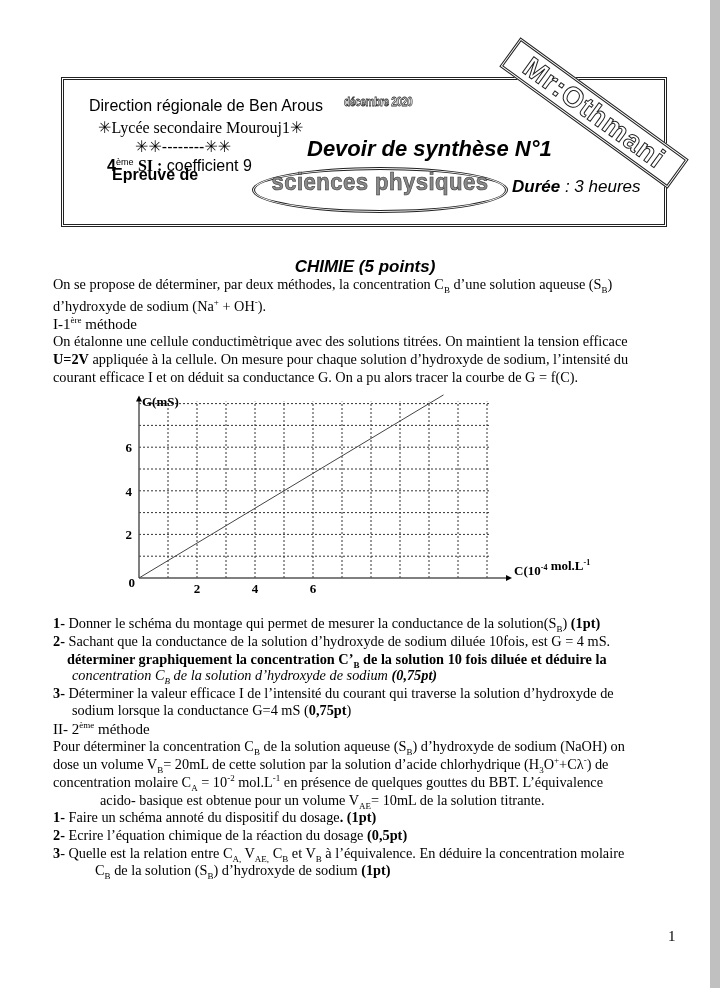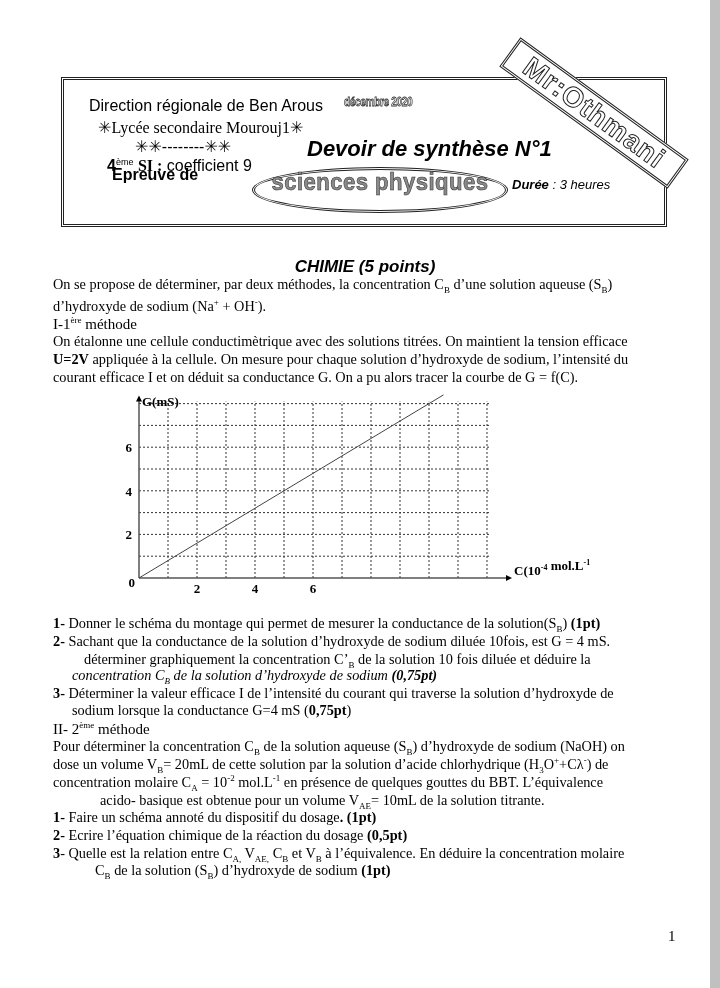--- a/index.html
+++ b/index.html
@@ -14,21 +14,21 @@
                 font-size: 13px; font-weight: bold; color: #fff; -webkit-text-stroke: 0.8px #333;
                 transform: scaleX(0.78); transform-origin: left; letter-spacing: -0.5px; }
   .title-devoir { position: absolute; left: 307px; top: 136px; font-family: "Liberation Sans", sans-serif;
                   font-size: 22px; font-weight: bold; font-style: italic; }
   .ellipse { position: absolute; left: 252px; top: 167px; width: 256px; height: 46px; border: 3px double #222;
              border-radius: 50%; box-sizing: border-box; }
   .sci-title { position: absolute; left: 262px; top: 168px; width: 236px; text-align: center;
                font-family: "Liberation Sans", sans-serif; font-weight: bold; font-size: 24px; color: #8a8a8a;
                -webkit-text-stroke: 0.6px #333; letter-spacing: 0.5px; transform: scaleX(0.92); }
   .duree { position: absolute; left: 512px; top: 177px; font-family: "Liberation Sans", sans-serif;
-           font-size: 13px; font-style: italic; }
+           font-size: 17px; font-style: italic; }
   .stamp { position: absolute; left: 490px; top: 95px; width: 208px; height: 36px; border: 3px double #222;
            background: #fff; transform: rotate(36deg); transform-origin: center;
            box-sizing: border-box; display: flex; align-items: center; justify-content: center; }
   .stamp span { font-family: "Liberation Sans", sans-serif; font-weight: bold; font-size: 28px;
                 color: #fff; -webkit-text-stroke: 1px #222; letter-spacing: 1px; }
   .chem-title { position: absolute; left: 0; width: 730px; top: 257px; text-align: center;
                 font-family: "Liberation Sans", sans-serif; font-weight: bold; font-style: italic; font-size: 17px; }
   .line { position: absolute; left: 53px; font-size: 14.3px; white-space: nowrap; line-height: 18px; }
   .b { font-weight: normal; }
   sub, sup { font-size: 9px; line-height: 0; }
@@ -110,21 +110,21 @@
     <text x="32" y="17.599999999999994" class="gtxt">G(mS)</text>
     <text x="404" y="187" class="gtxt"><tspan dy="0">C(10</tspan><tspan font-size="8" dy="-5">-4</tspan><tspan dy="5"></tspan><tspan dy="0"> mol.L</tspan><tspan font-size="8" dy="-5">-1</tspan><tspan dy="5"></tspan><tspan dy="0">)</tspan></text>
   </svg>
 
 <div class="line" style="top:614px;">
   <b>1-</b><span> Donner le schéma du montage qui permet de mesurer la conductance de la solution(S</span><sub>B</sub><span>) </span><b>(1pt)</b>
 </div>
 <div class="line" style="top:632px;">
   <b>2-</b><span> Sachant que la conductance de la solution d’hydroxyde de sodium diluée 10fois, est G = 4 mS.</span>
 </div>
-<div class="line" style="top:650px;left:84px;">
+<div class="line" style="top:650px;left:67px;font-weight:bold;">
   <span>déterminer graphiquement la concentration C’</span><sub>B</sub><span> de la solution 10 fois diluée et déduire la</span>
 </div>
 <div class="line" style="top:666px;left:72px;font-style:italic;">
   <span>concentration C</span><sub>B</sub><span> de la solution d’hydroxyde de sodium </span><b>(0,75pt)</b>
 </div>
 <div class="line" style="top:684px;">
   <b>3-</b><span> Déterminer la valeur efficace I de l’intensité du courant qui traverse la solution d’hydroxyde de</span>
 </div>
 <div class="line" style="top:701px;left:72px;">
   <span>sodium lorsque la conductance G=4 mS (</span><b>0,75pt</b><span>)</span>

